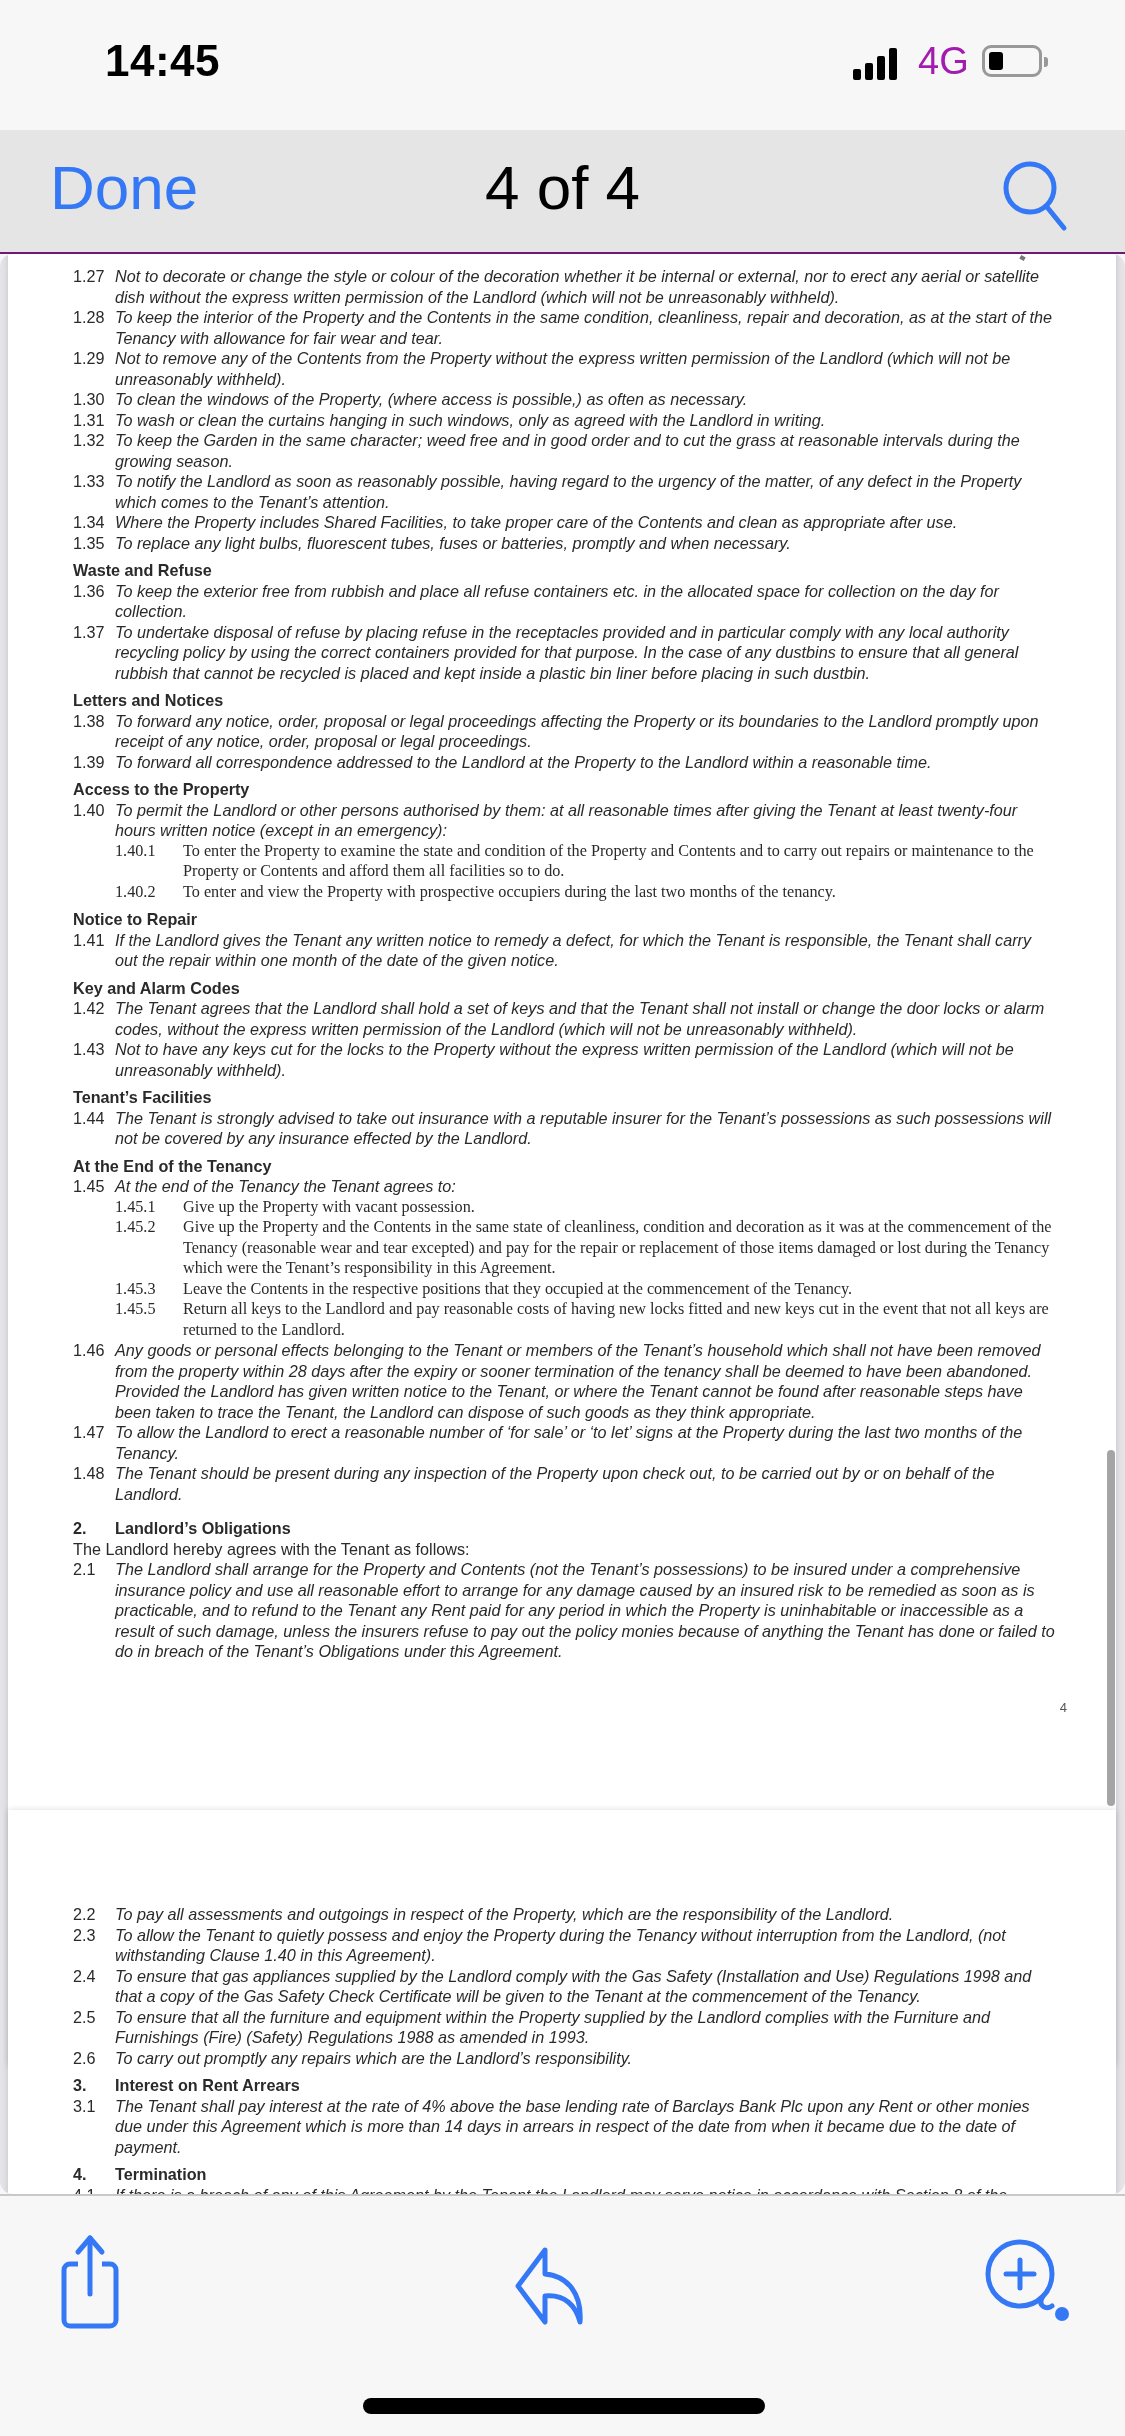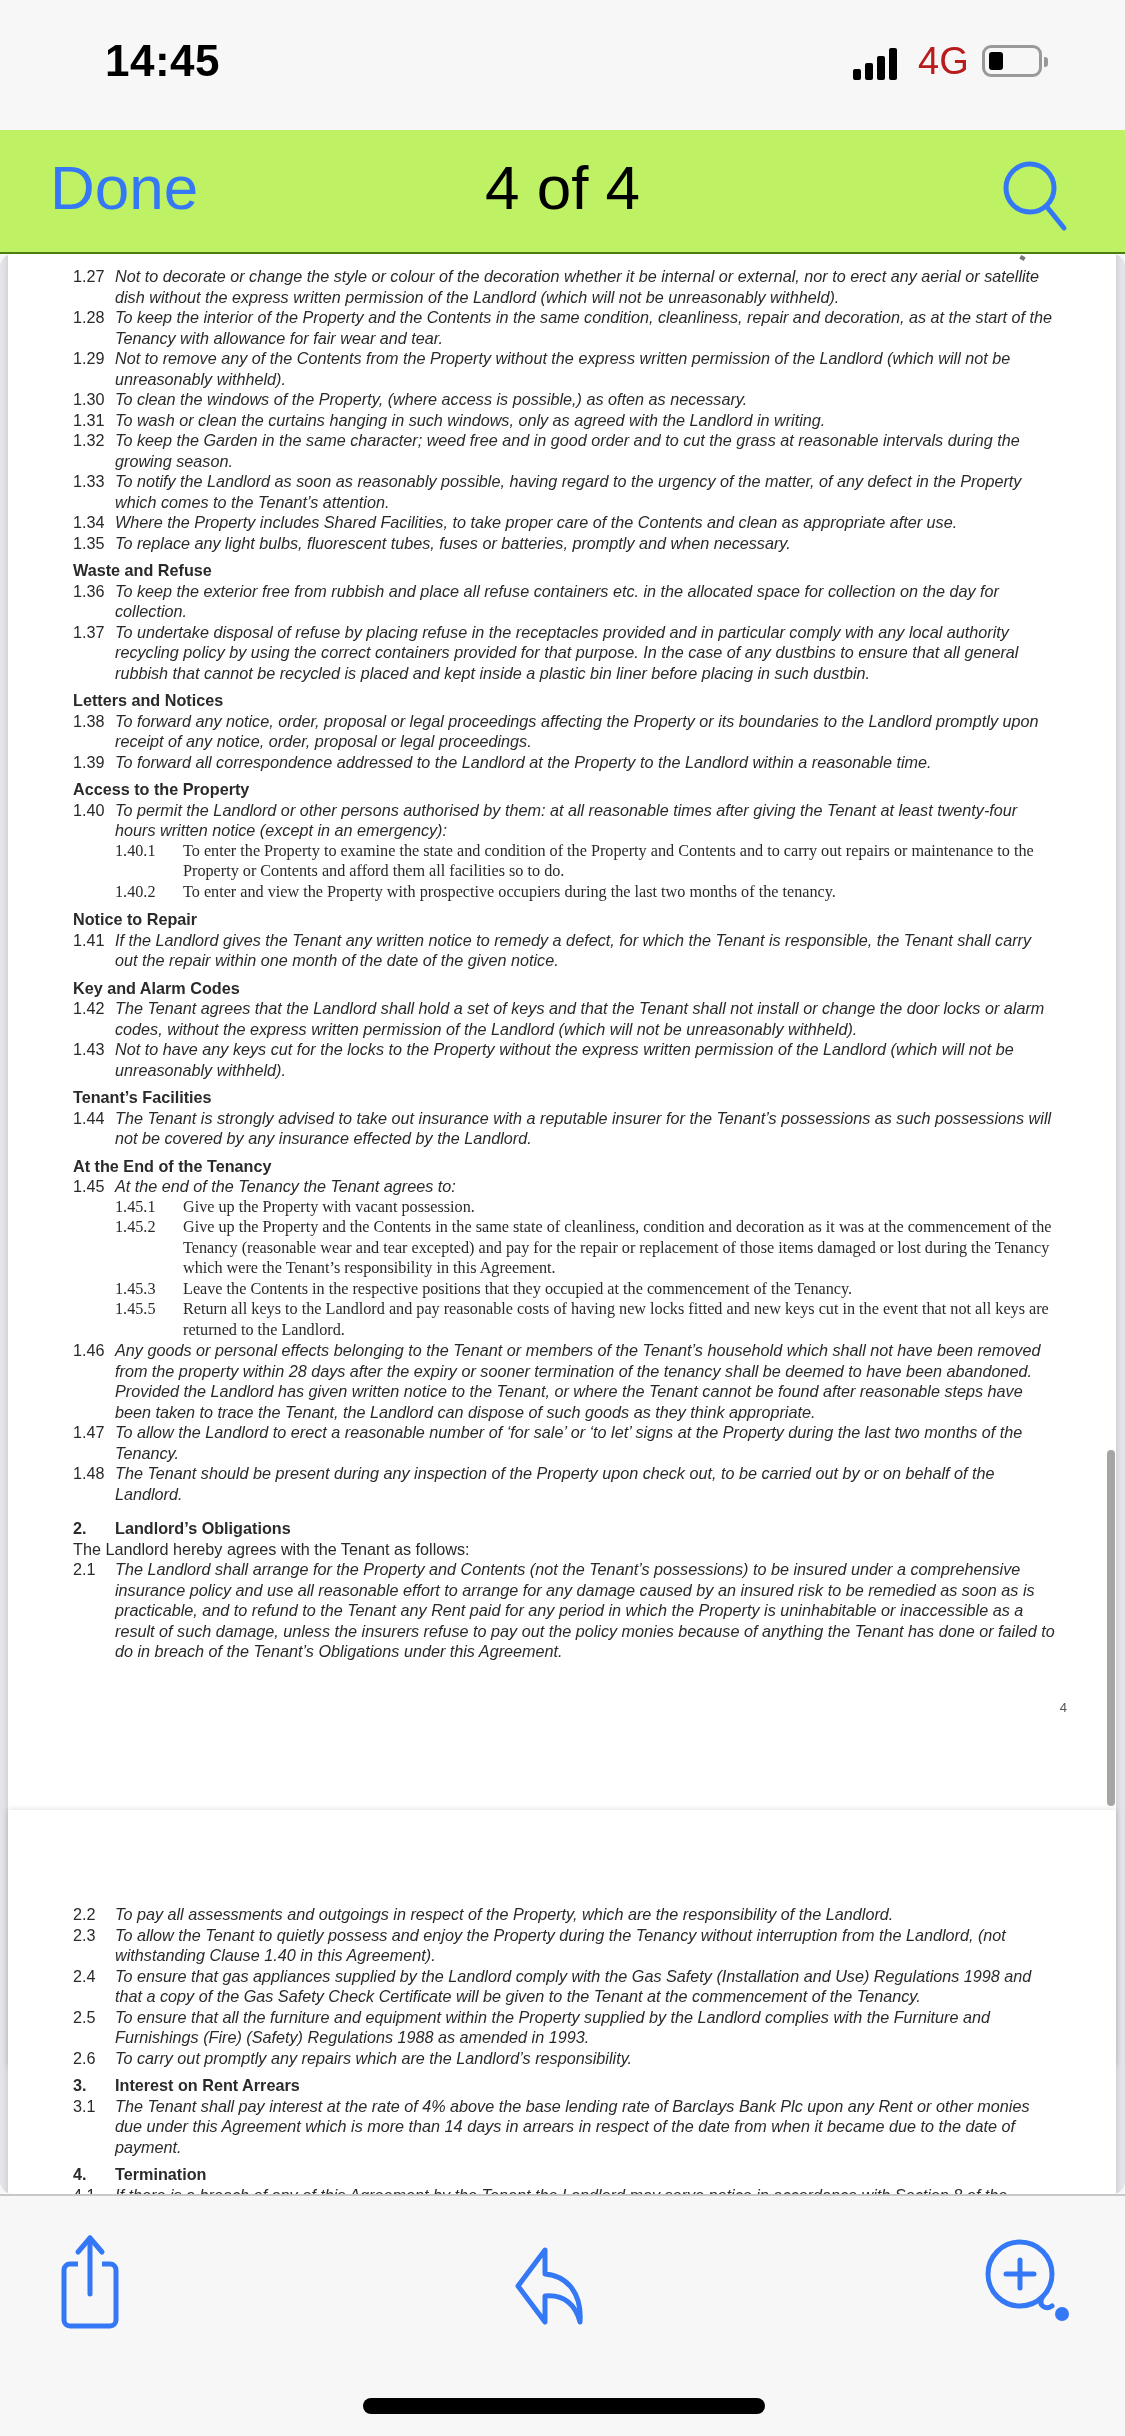--- a/index.html
+++ b/index.html
@@ -6,27 +6,27 @@
   body {
     width:1125px; height:2436px; overflow:hidden; position:relative;
     background:#f7f7f7;
     font-family:"Liberation Sans", sans-serif;
   }
   
   .status-bar { position:absolute; left:0; top:0; width:1125px; height:130px; background:#f7f7f7; }
   .status-time { position:absolute; left:105px; top:36px; font-size:44px; font-weight:600; color:#000; letter-spacing:0.5px; }
   .signal { position:absolute; left:853px; top:48px; width:48px; height:32px; }
   .signal span { position:absolute; bottom:0; width:8px; background:#000; border-radius:2px; }
-  .net { position:absolute; left:918px; top:40px; font-size:38px; color:#b91c1c;text-align:right; }
+  .net { position:absolute; left:918px; top:40px; font-size:38px; color:#a21caf;text-align:right; }
   .battery { position:absolute; left:982px; top:45px; width:60px; height:32px; border:3px solid #999; border-radius:9px; box-sizing:border-box; }
   .battery .lvl { position:absolute; left:4px; top:4px; width:14px; height:18px; background:#000; border-radius:3px; }
   .battery .nub { position:absolute; right:-9px; top:9px; width:4px; height:10px; background:#999; border-radius:0 3px 3px 0; }
 
   
-  .nav-bar { position:absolute; left:0; top:130px; width:1125px; height:124px; background:#bef264; border-bottom:2px solid #4d7c0f; box-sizing:border-box; }
+  .nav-bar { position:absolute; left:0; top:130px; width:1125px; height:124px; background:#e5e5e5; border-bottom:2px solid #701a75; box-sizing:border-box; }
   .done-btn { position:absolute; left:50px; top:22px; font-size:62px; color:#3478f6; font-weight:500; cursor:pointer; }
   .nav-title { position:absolute; left:0; width:1125px; top:22px; text-align:center; font-size:62px; color:#000; font-weight:500; }
   .search-btn { position:absolute; left:1000px; top:26px; width:70px; height:80px; cursor:pointer; }
 
   
   .doc-area { position:absolute; left:0; top:254px; width:1125px; height:1940px; background:#e4e4e8; overflow:hidden;border-radius:13px; }
   .page { position:absolute; left:8px; width:1108px; background:#fff; box-shadow:0 0 6px rgba(0,0,0,0.15); }
   .page1 { top:-20px; height:1832px; }
   .page2 { top:1556px; height:600px; }
   .page-content { position:absolute; left:65px; right:60px; font-size:16.2px; line-height:20.5px; color:#2a2a2a; }

